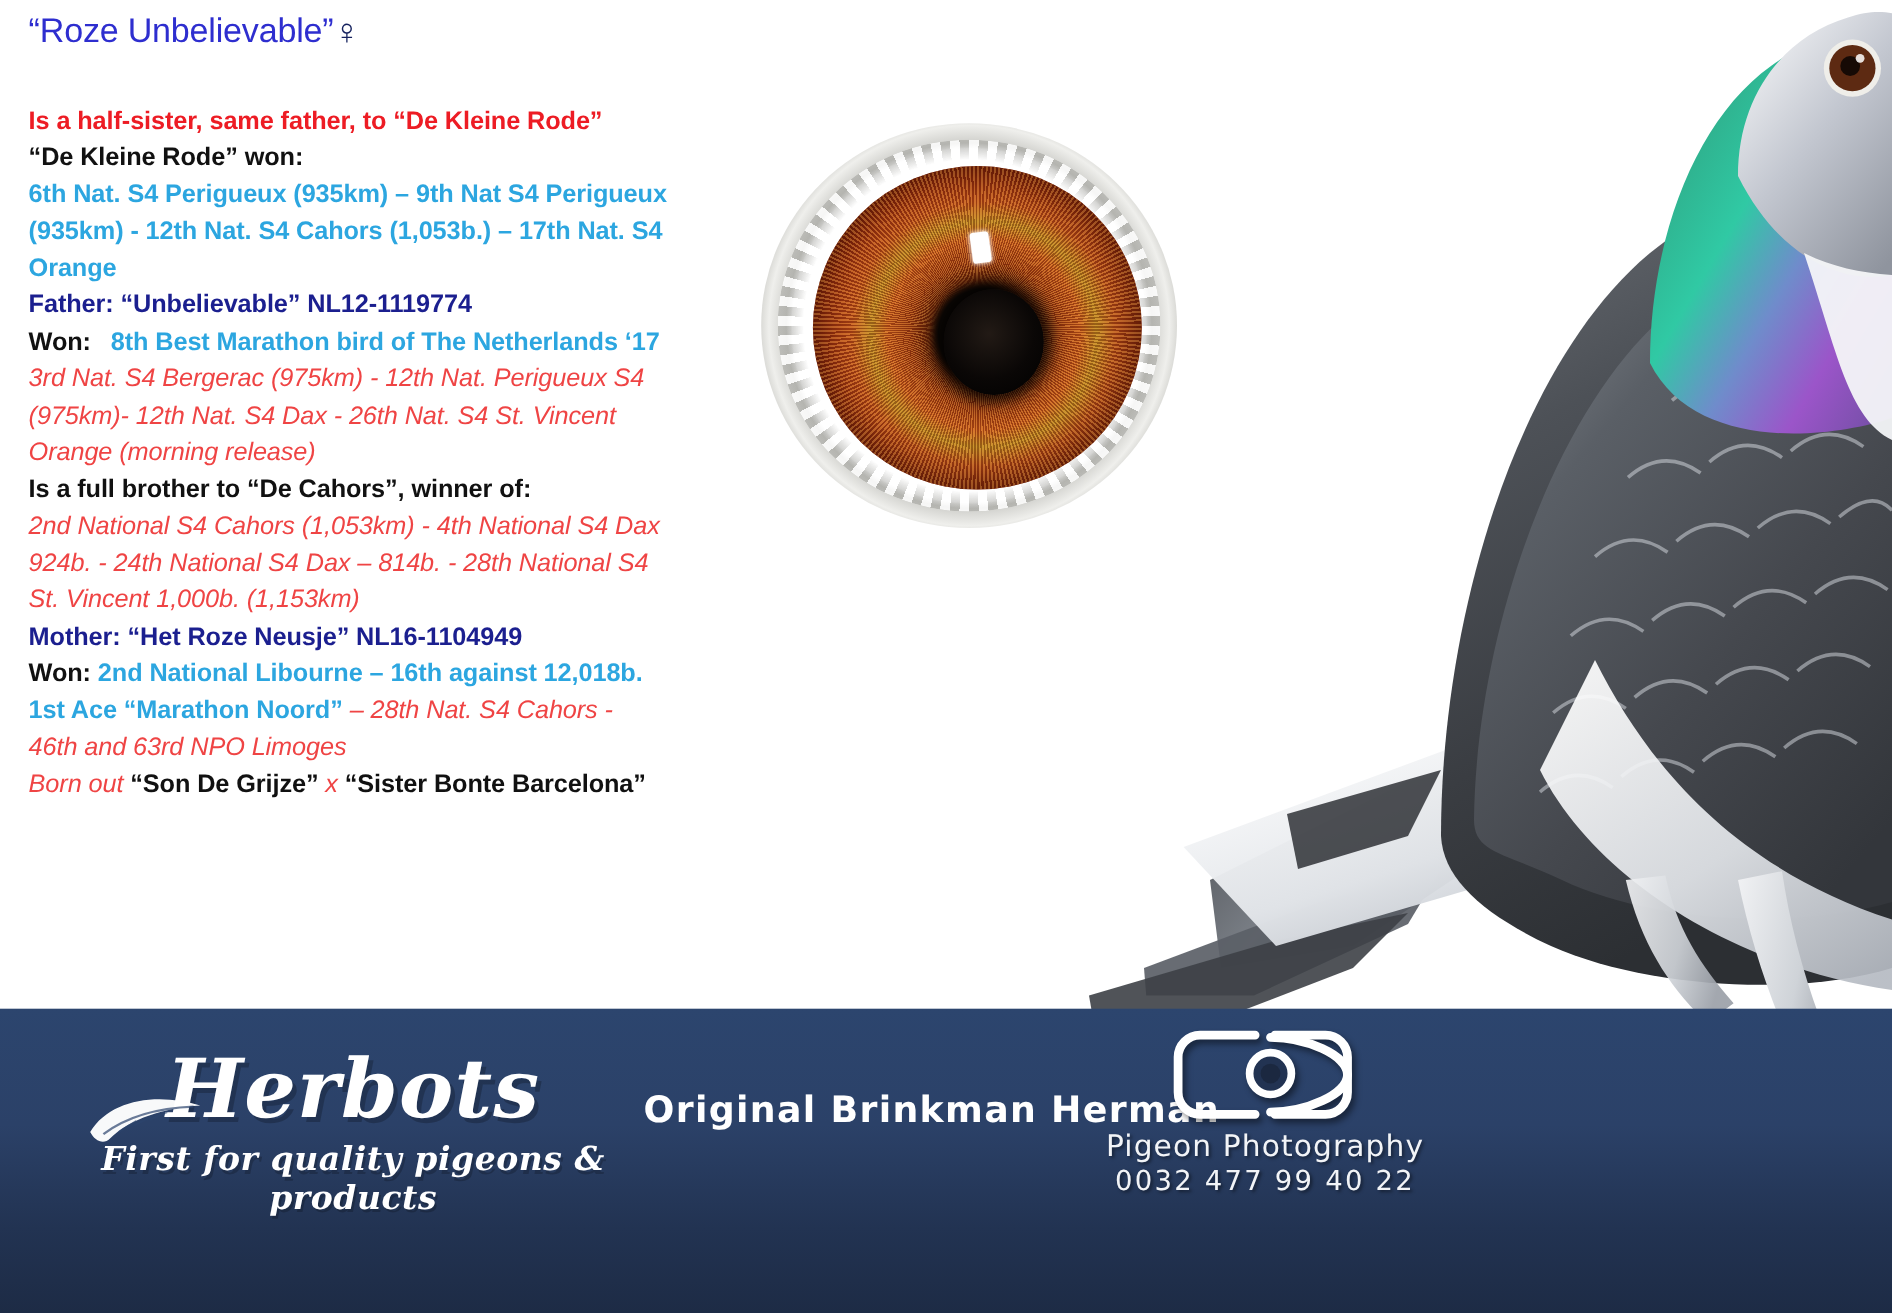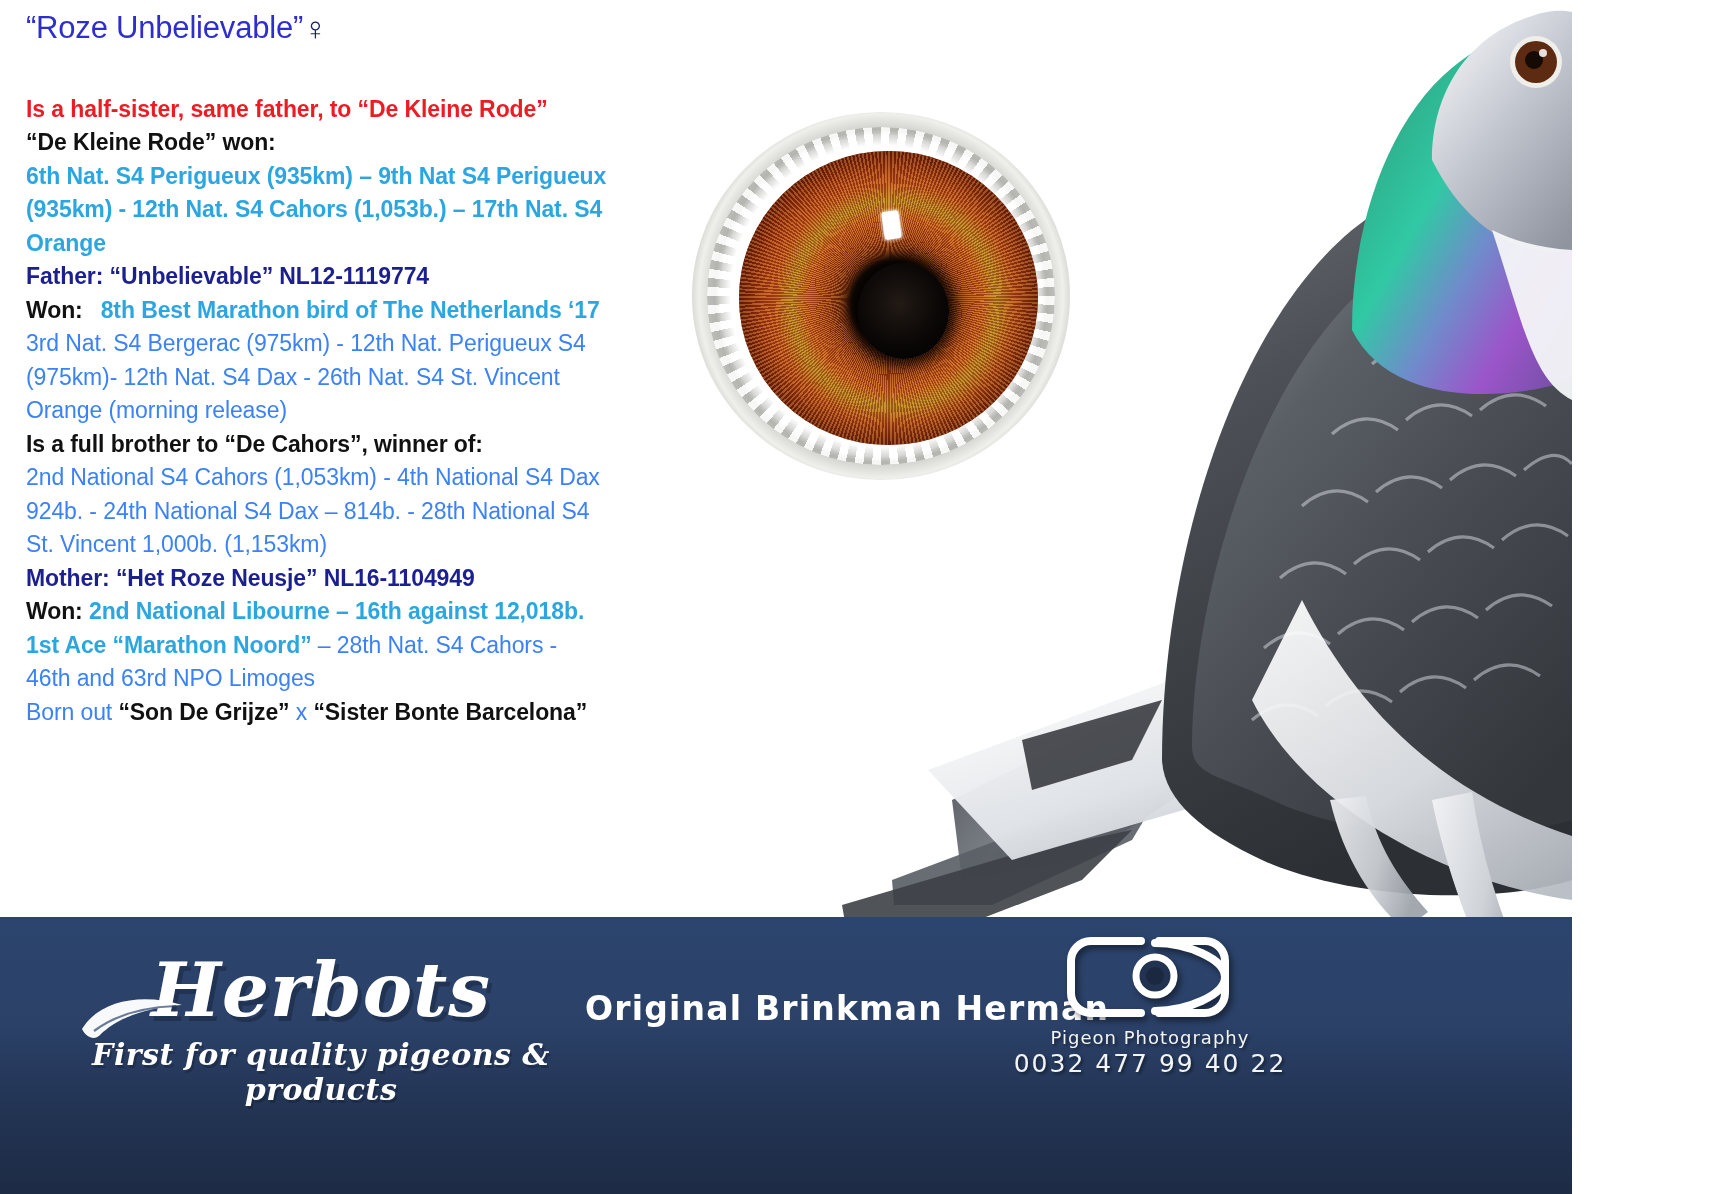--- a/index.html
+++ b/index.html
@@ -5,21 +5,21 @@
 <style>
   * { box-sizing: border-box; margin: 0; padding: 0; }
   html, body {
     width: 1720px; height: 1194px;
     background: #ffffff;
     font-family: "Liberation Sans", sans-serif;
     overflow: hidden;
   }
   #card {
     position: relative;
-    width: 1572px; height: 1194px;
+    width: 1720px; height: 1194px;
     background: #ffffff;
     overflow: hidden;
   }
 
   
   #text-panel {
     position: absolute;
     left: 26px; top: 10px;
     width: 660px;
     z-index: 40;
@@ -50,21 +50,21 @@
   .ln {
     font-size: 23px;
     line-height: 33.5px;
     color: #231f20;
     white-space: nowrap;
     letter-spacing: -0.1px;
   }
   .red { color: #ed1c24; font-weight: 700; }
   .cy  { color: #2ca6e0; font-weight: 700; }
   .dkb { color: #1b1f8f; font-weight: 700; }
-  .blk { color: #3b82f6; }
+  .blk { color: #ef4444; font-style: italic; }
   .blkb{ color: #111111; font-weight: 700; }
   .reg { font-weight: 400; }
   .gap-won { display:inline-block; width:18px; }
 
   
   #eye-photo {
     position: absolute;
     left: 692px; top: 112px;
     width: 378px; height: 368px;
     z-index: 10;
@@ -192,21 +192,21 @@
     color:#ffffff;
     letter-spacing:1.2px;
     white-space:nowrap;
   }
 
   
   #cs-block { position:absolute; left:1000px; top:12px; width:300px; text-align:center; }
   #cs-mark { margin: 0 auto; display:block; filter: drop-shadow(3px 4px 3px rgba(0,0,0,.45)); }
   #cs-name {
     font-family:"DejaVu Sans", sans-serif;
-    font-size:18px;
+    font-size:27px;
     color:#f2f4f7;
     letter-spacing:1px;
     margin-top:2px;
     text-shadow: 2px 2px 3px rgba(0,0,0,.45);
   }
   #cs-phone {
     font-family:"DejaVu Sans", sans-serif;
     font-size:25px;
     color:#f2f4f7;
     letter-spacing:2px;

